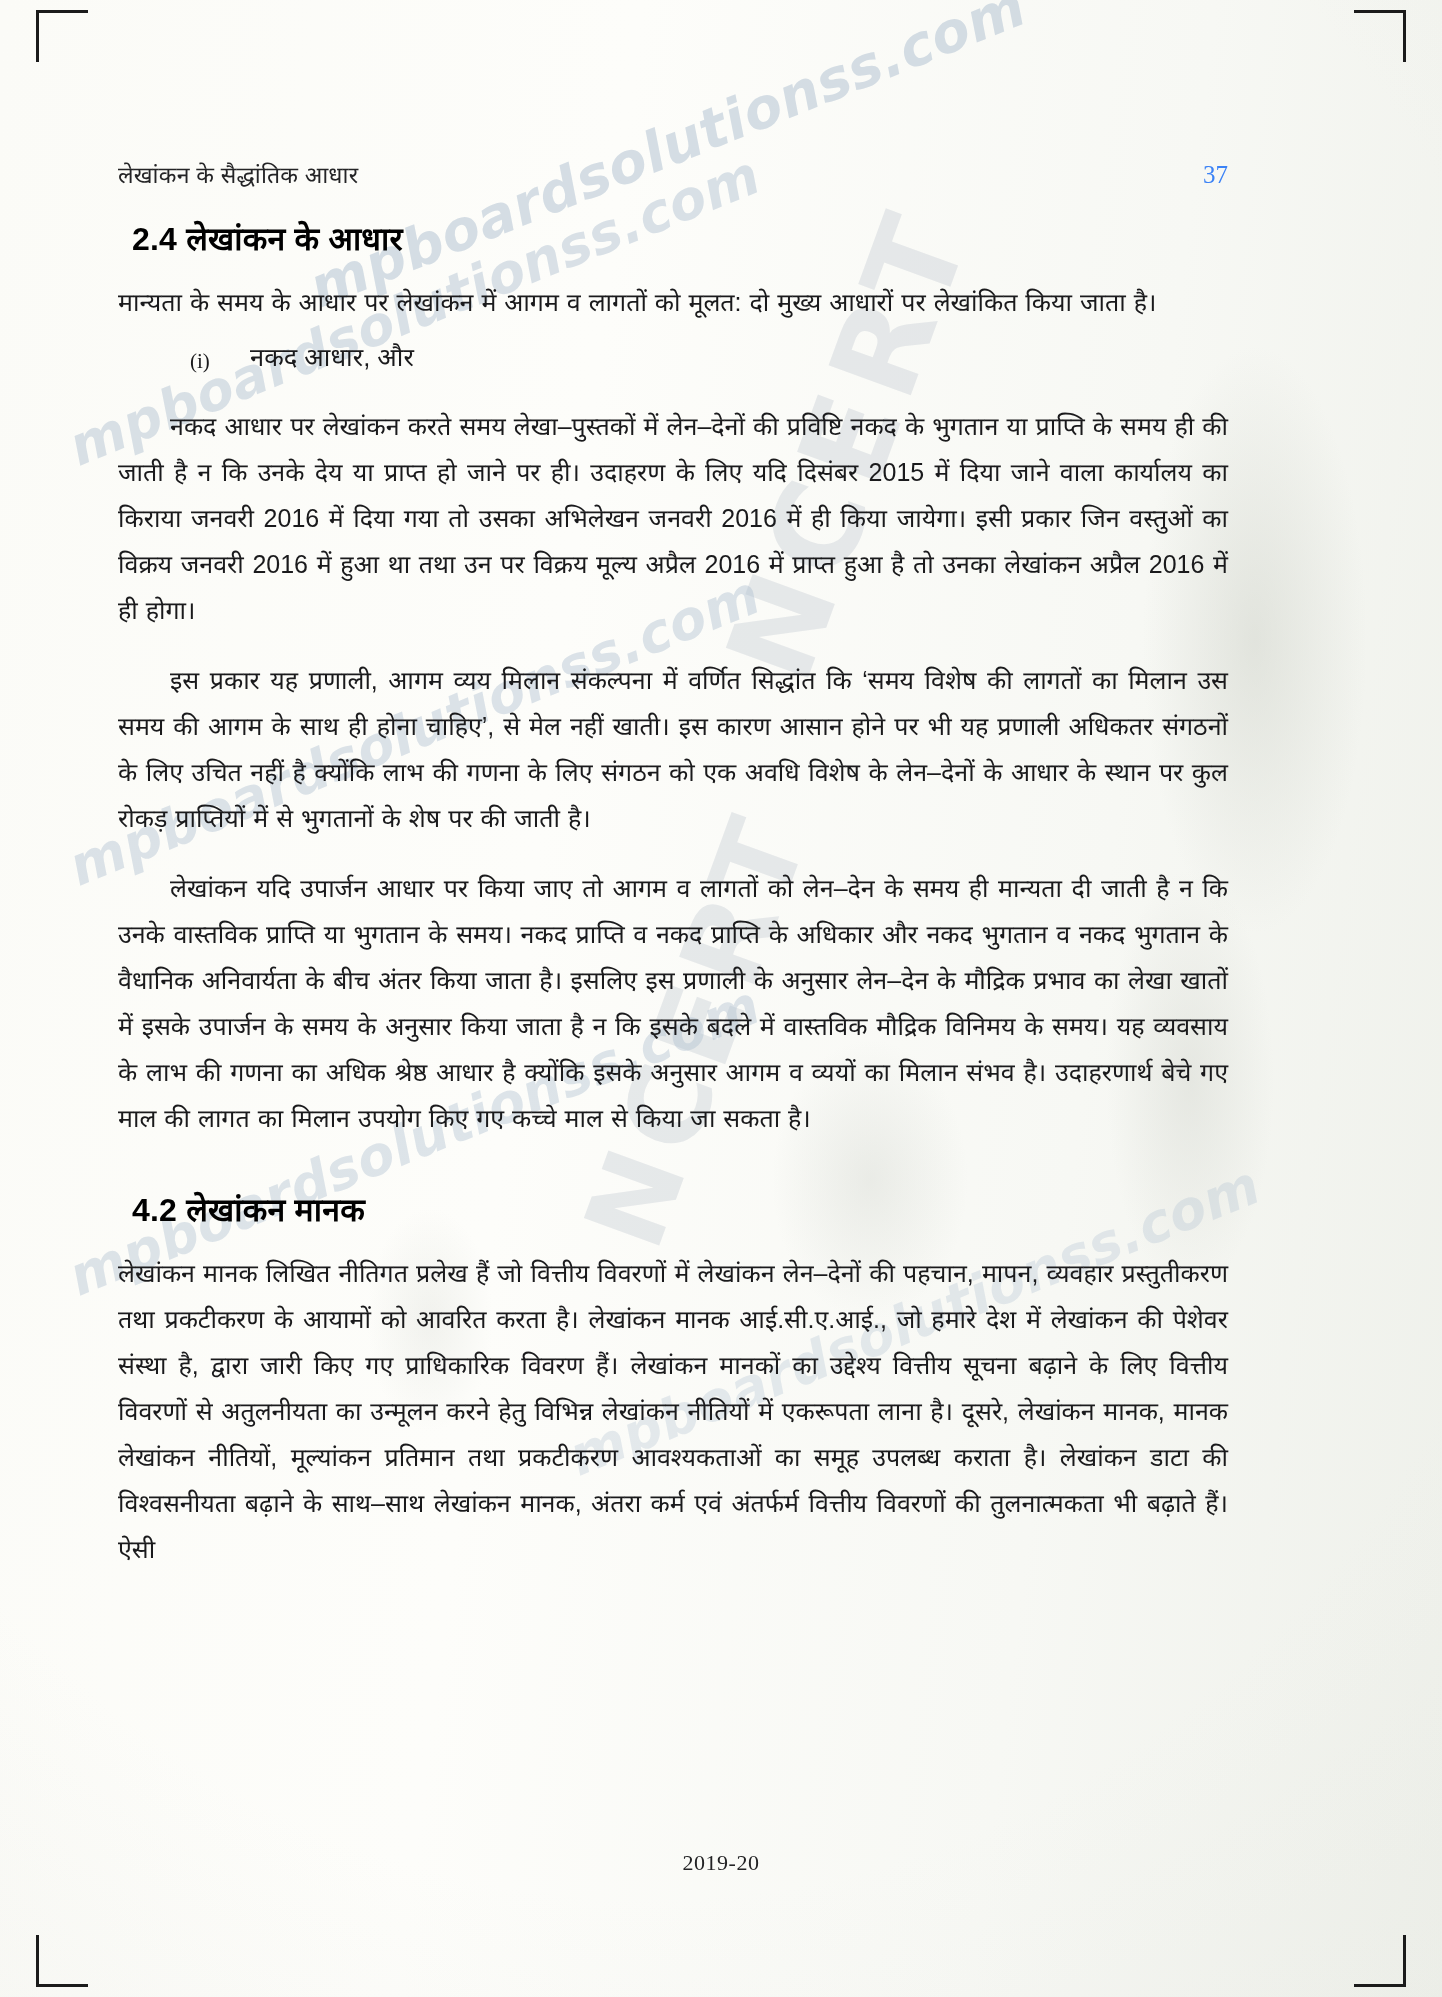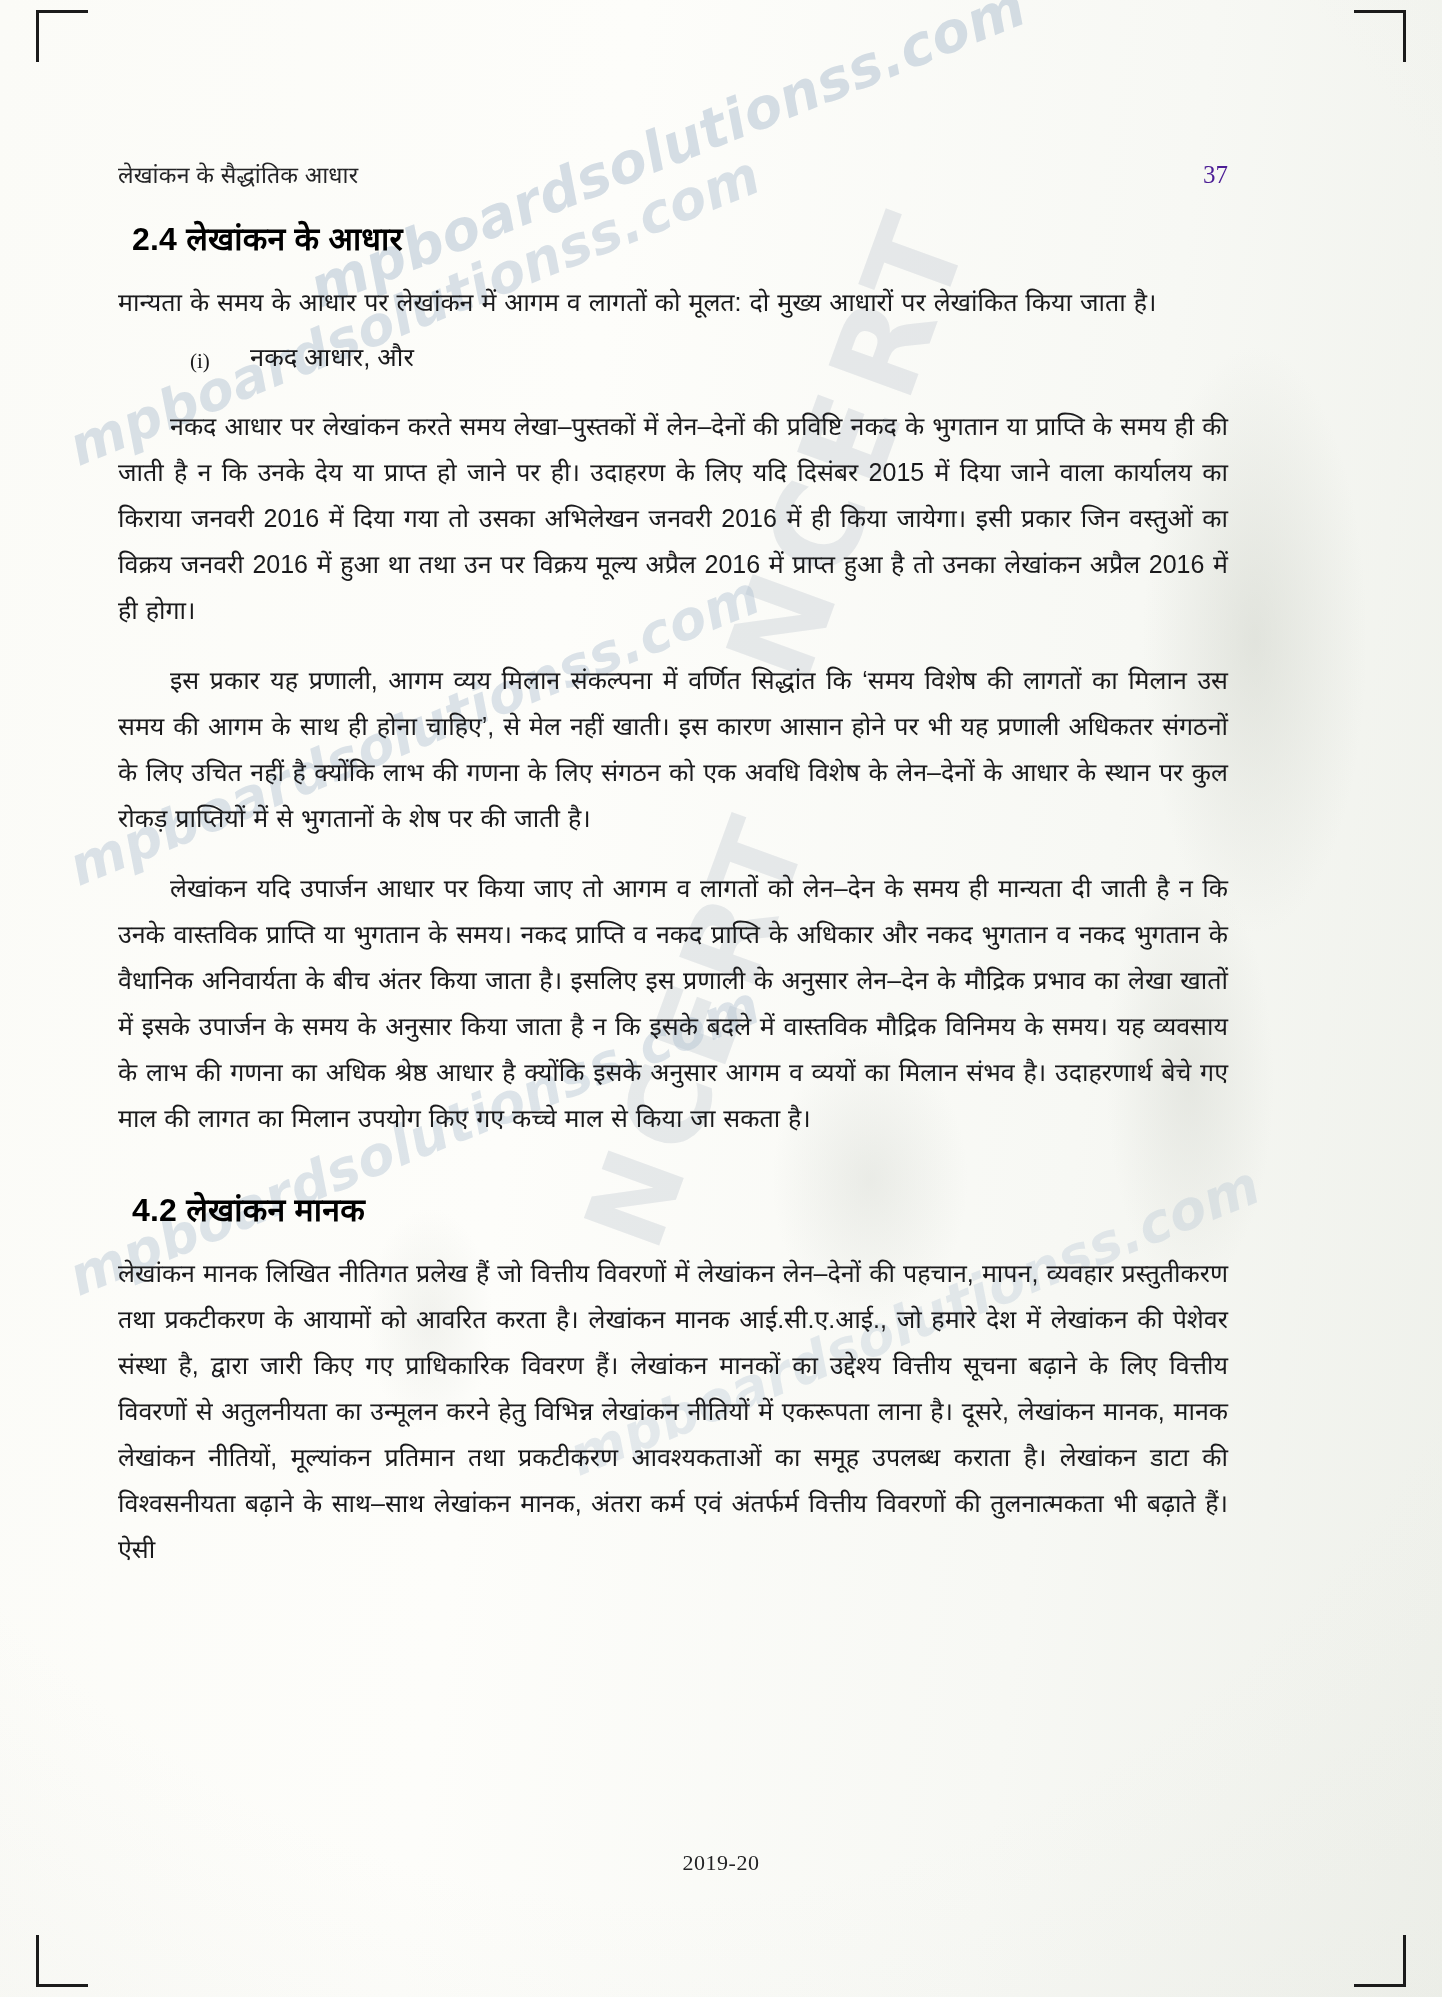--- a/index.html
+++ b/index.html
@@ -113,21 +113,21 @@
   }
   .running-head {
     font-family: "Liberation Sans", sans-serif;
     font-size: 23px;
     color: #242426;
     letter-spacing: .2px;
   }
   .page-number {
     font-family: "Liberation Serif", serif;
     font-size: 25px;
-    color: #4c1d95;
+    color: #3b82f6;
   }
 
   h2.section {
     font-family: "Liberation Sans", sans-serif;
     font-weight: 700;
     font-size: 32px;
     color: #000000;
     margin: 18px 0 20px 14px;
     letter-spacing: .2px;
   }

